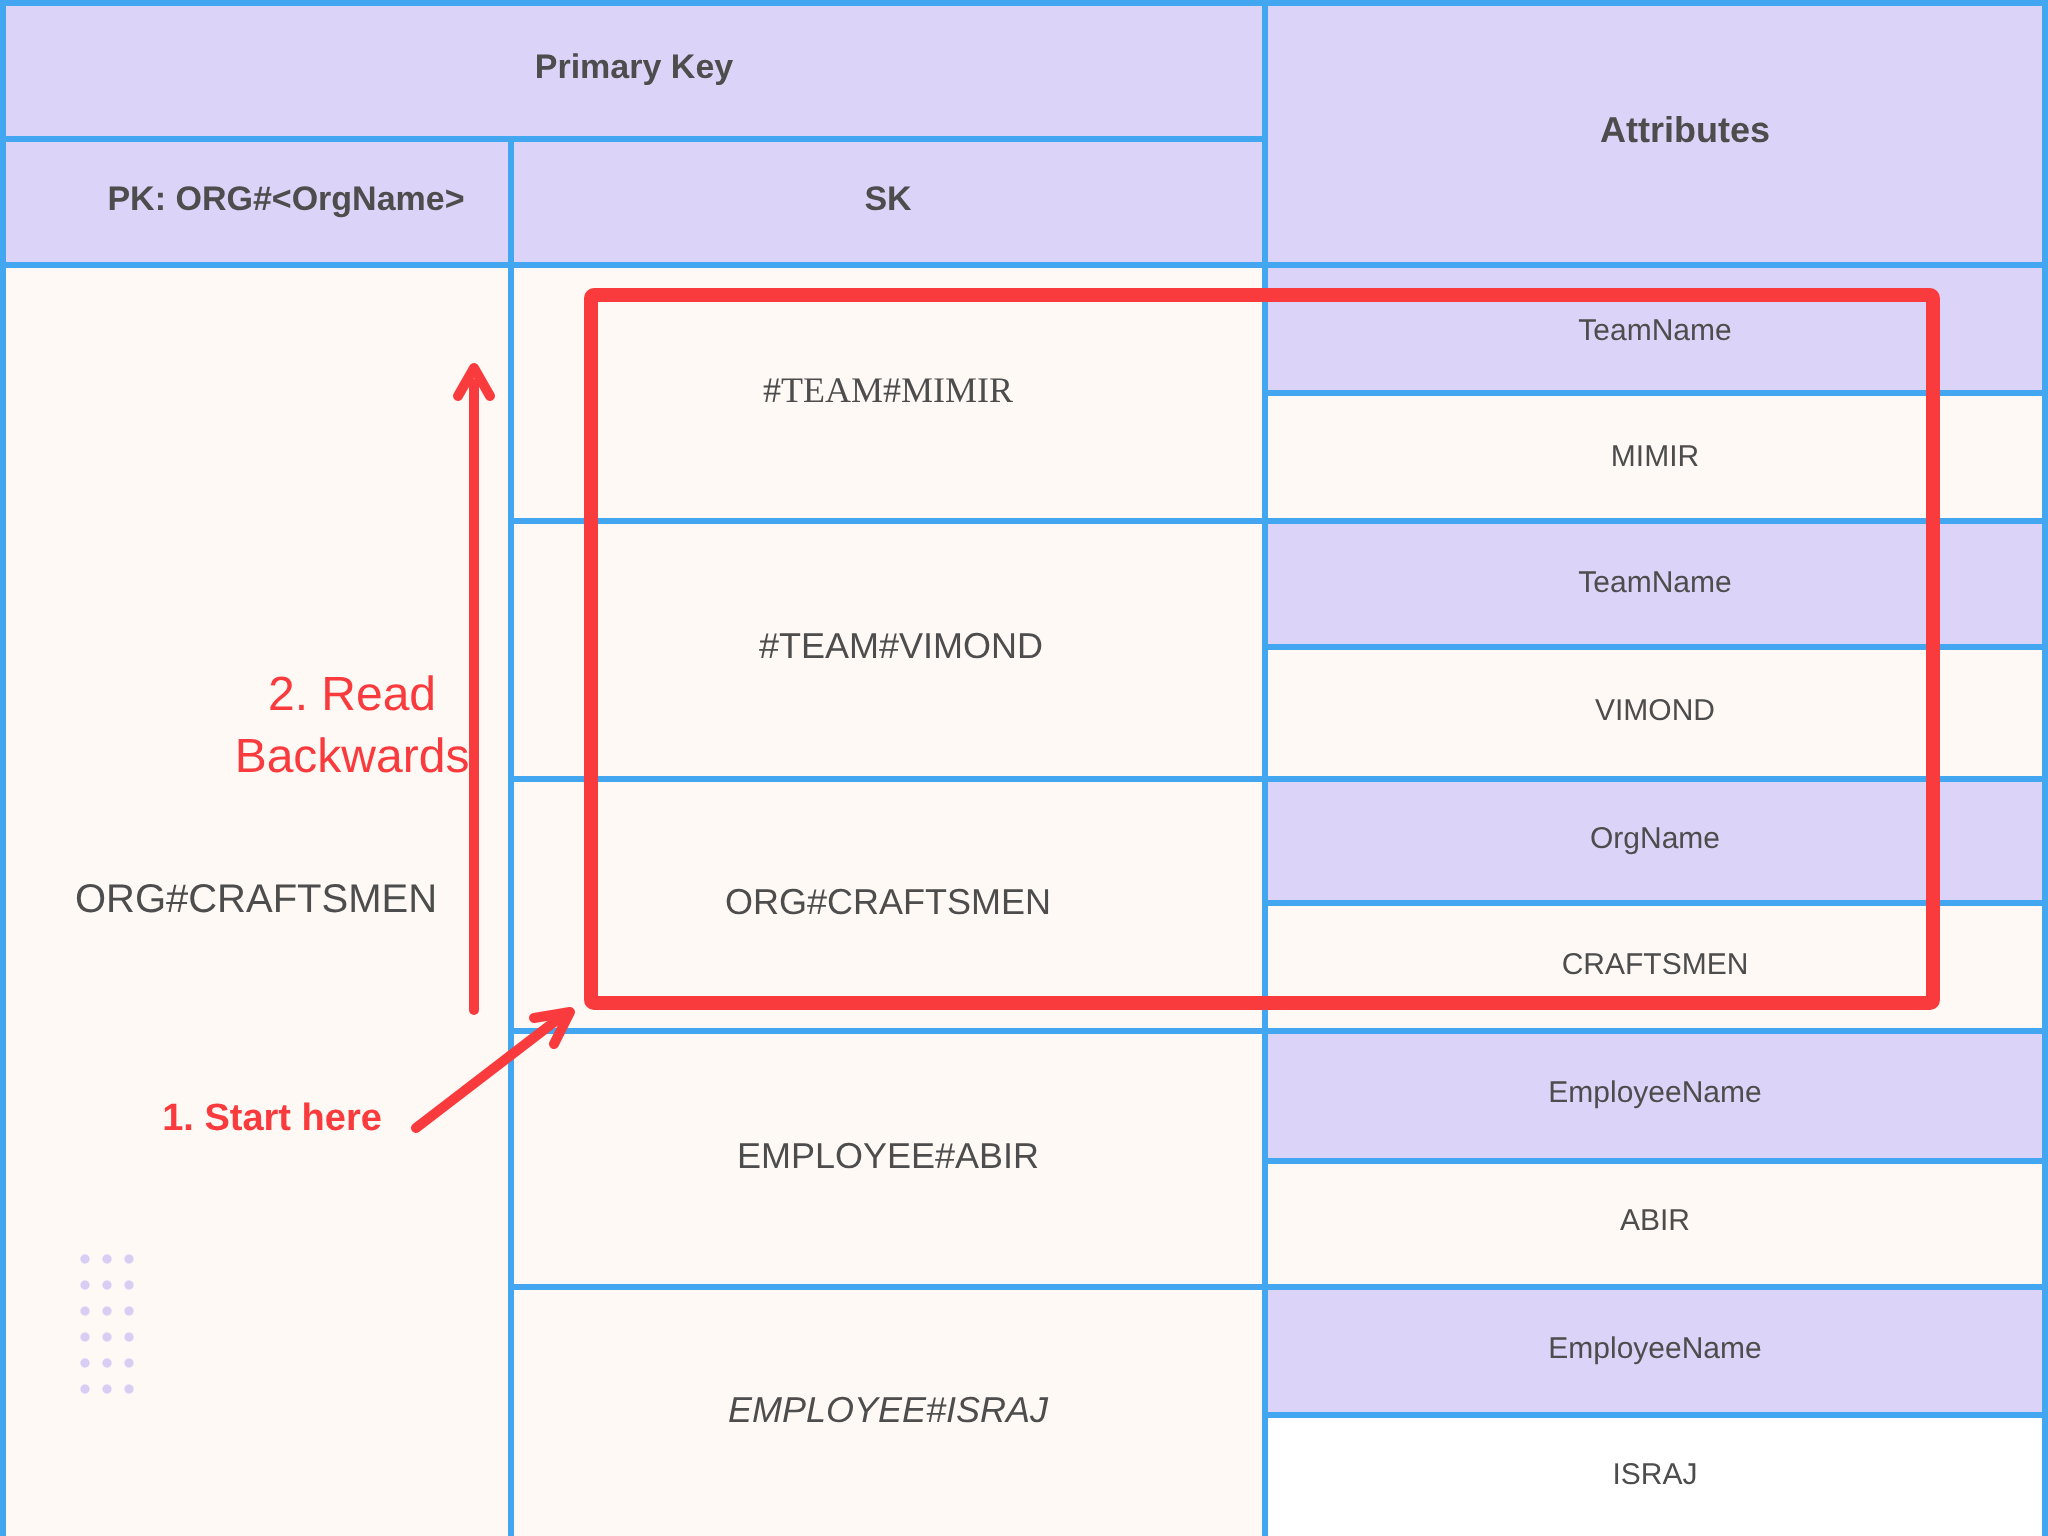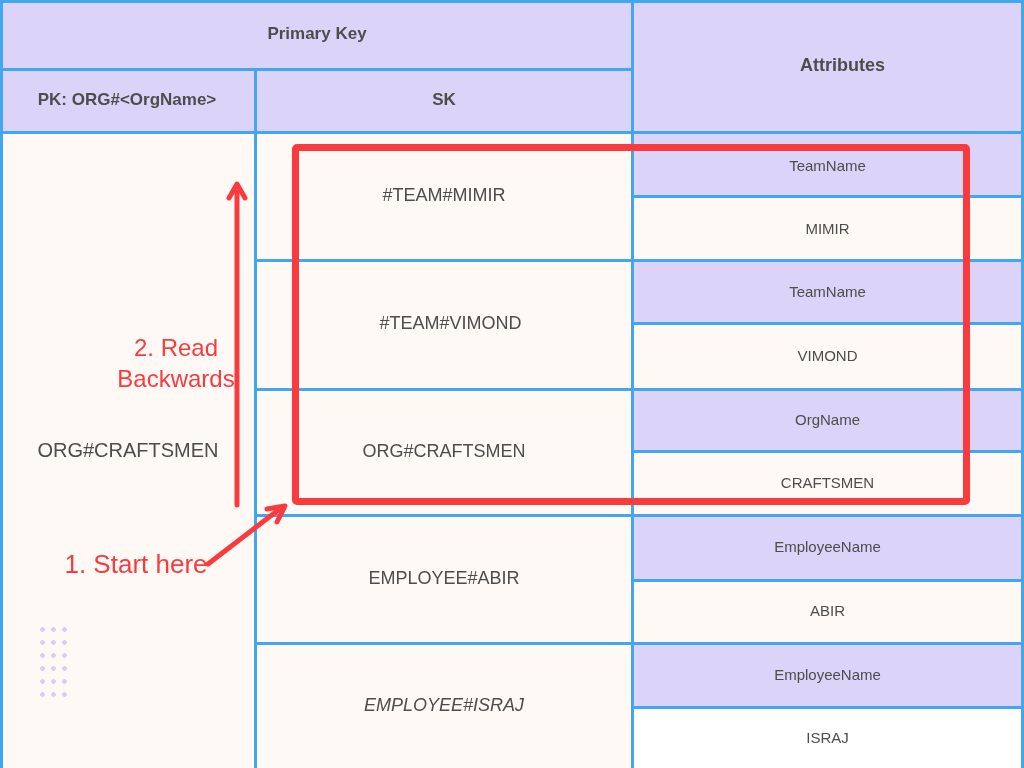--- a/index.html
+++ b/index.html
@@ -13,21 +13,21 @@
   .cream { background:#fff9f5; }
   .white-bg { background:#ffffff; }
   .gline { position:absolute; background:#42a7f0; }
   .hdr   { font-weight:bold; font-size:17px; }
   .hdr-lg{ font-weight:bold; font-size:18px; }
   .sk-cell   { font-size:18px; }
   .attr-cell { font-size:15px; }
   .pk-value  { font-size:20px; }
   .red-note  { position:absolute; color:#f93b3e; text-align:center; }
   .note-2 { left:88px; top:332px; width:176px; font-size:24px; line-height:31px;text-align:center; }
-  .note-1 { left:60px; top:549px; width:152px; font-size:26px; }
+  .note-1 { left:60px; top:549px; width:152px; font-size:19px;font-weight:bold; }
   .red-box { position:absolute; left:292px; top:144px; width:678px; height:361px;
              border:7px solid #f93b3e; border-radius:5px; background:transparent; }
   .dots { position:absolute; left:37px; top:623px; width:34px; height:80px;
           background-image:radial-gradient(circle, #d8cef4 2px, transparent 2.6px);
           background-size:11px 13px; }
   .arrow-svg { position:absolute; left:0; top:0; width:1024px; height:768px;
                pointer-events:none; }
 </style>
 </head>
 <body>
@@ -61,27 +61,27 @@
   <div class="gline" style="left:631px;top:322px;width:393px;height:3px;"></div>
   <div class="gline" style="left:631px;top:450px;width:393px;height:3px;"></div>
   <div class="gline" style="left:631px;top:579px;width:393px;height:3px;"></div>
   <div class="gline" style="left:631px;top:706px;width:393px;height:3px;"></div>
   <div class="gline" style="left:0;top:0;width:3px;height:768px;"></div>
   <div class="gline" style="left:254px;top:68px;width:3px;height:700px;"></div>
   <div class="gline" style="left:631px;top:0;width:3px;height:768px;"></div>
   <div class="gline" style="left:1021px;top:0;width:3px;height:768px;"></div>
 
   <div class="cell hdr" style="left:0;top:0;width:634px;height:68px;">Primary Key</div>
-  <div class="cell hdr" style="left:0;top:68px;width:254px;height:63px;">PK: ORG#&lt;OrgName&gt;</div>
+  <div class="cell hdr" style="left:16px;top:68px;width:254px;height:63px;">PK: ORG#&lt;OrgName&gt;</div>
   <div class="cell hdr" style="left:254px;top:68px;width:380px;height:63px;">SK</div>
   <div class="cell hdr-lg" style="left:631px;top:0;width:393px;height:131px;padding-left:30px;">Attributes</div>
 
   <div class="cell pk-value" style="left:0;top:418px;width:256px;height:64px;">ORG#CRAFTSMEN</div>
 
-  <div class="cell sk-cell" style="left:254px;top:131px;width:380px;height:128px;">#TEAM#MIMIR</div>
+  <div class="cell sk-cell" style="left:254px;top:131px;width:380px;height:128px;font-family:Liberation Serif, serif;">#TEAM#MIMIR</div>
   <div class="cell sk-cell" style="left:254px;top:259px;width:380px;height:129px;padding-left:13px;">#TEAM#VIMOND</div>
   <div class="cell sk-cell" style="left:254px;top:388px;width:380px;height:126px;">ORG#CRAFTSMEN</div>
   <div class="cell sk-cell" style="left:254px;top:514px;width:380px;height:128px;">EMPLOYEE#ABIR</div>
   <div class="cell sk-cell" style="left:254px;top:642px;width:380px;height:126px;font-style:italic;">EMPLOYEE#ISRAJ</div>
 
   <div class="cell attr-cell" style="left:631px;top:134px;width:393px;height:62px;">TeamName</div>
   <div class="cell attr-cell" style="left:631px;top:196px;width:393px;height:64px;">MIMIR</div>
   <div class="cell attr-cell" style="left:631px;top:260px;width:393px;height:63px;">TeamName</div>
   <div class="cell attr-cell" style="left:631px;top:323px;width:393px;height:65px;">VIMOND</div>
   <div class="cell attr-cell" style="left:631px;top:388px;width:393px;height:63px;">OrgName</div>

